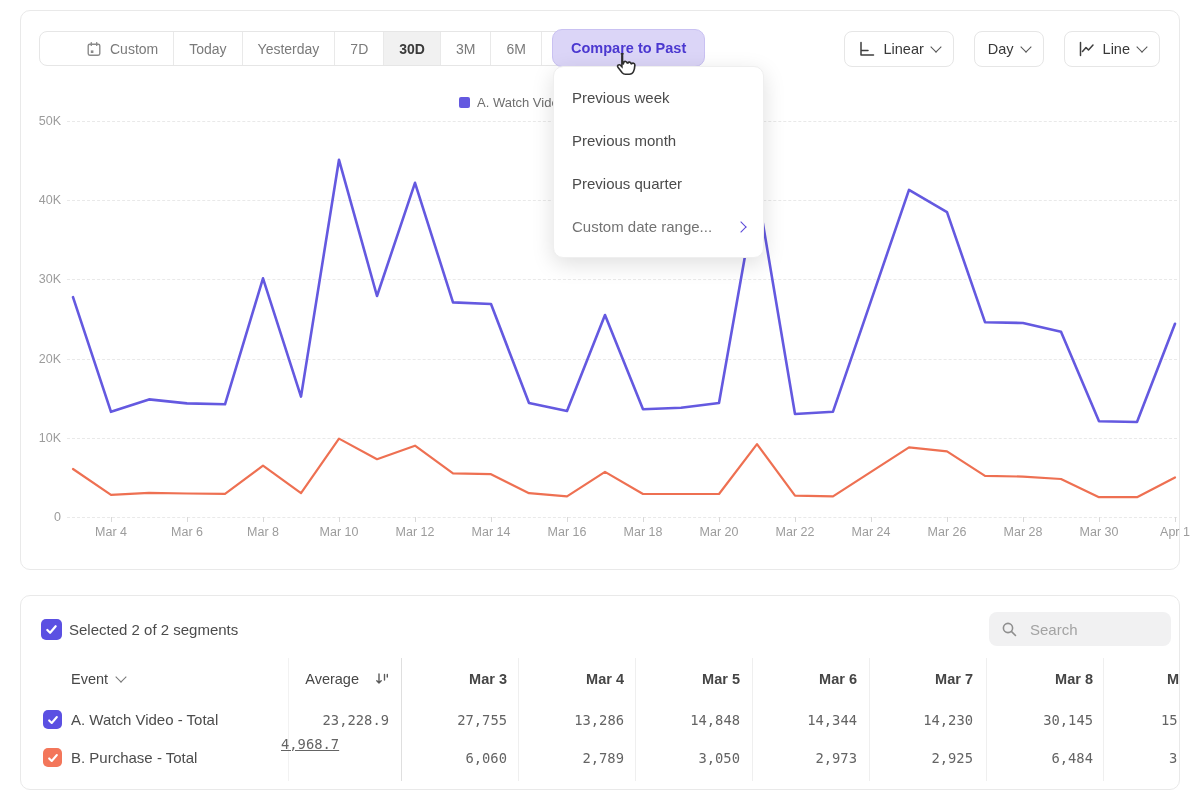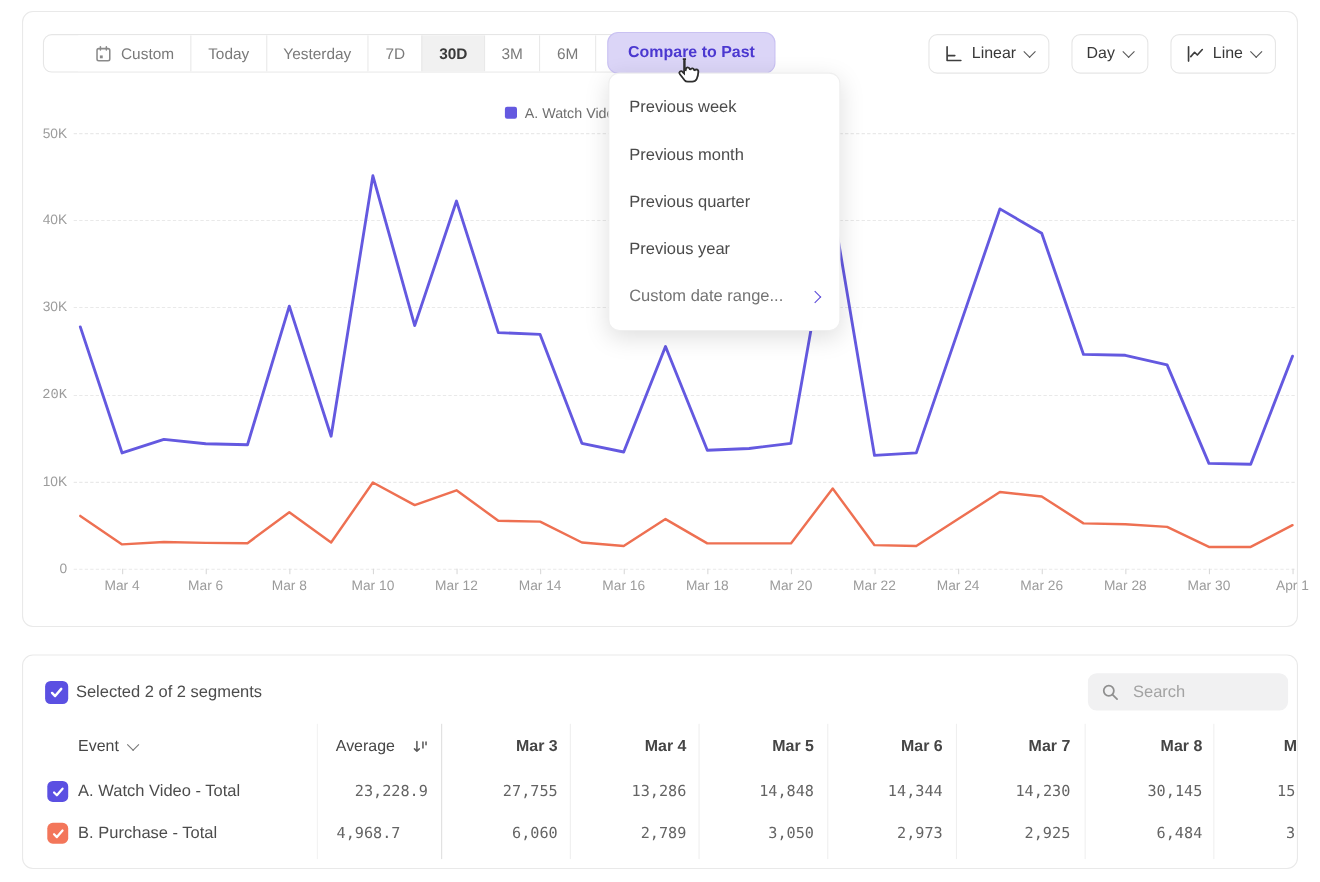--- a/index.html
+++ b/index.html
@@ -119,21 +119,21 @@
       <span class="chev"></span>
     </div>
   </div>
 
   <div id="chart-area">
       <div class="gridline" style="top: 506px;"></div>
       <div class="ylab" style="top: 499px;">0</div>
       <div class="gridline" style="top: 426.8px;"></div>
       <div class="ylab" style="top: 419.8px;">10K</div>
       <div class="gridline" style="top: 347.6px;"></div>
-      <div class="ylab" style="top: 340.6px; font-family: Liberation Mono, monospace;">20K</div>
+      <div class="ylab" style="top: 340.6px;">20K</div>
       <div class="gridline" style="top: 268.4px;"></div>
       <div class="ylab" style="top: 261.4px;">30K</div>
       <div class="gridline" style="top: 189.2px;"></div>
       <div class="ylab" style="top: 182.2px;">40K</div>
       <div class="gridline" style="top: 110px;"></div>
       <div class="ylab" style="top: 103px;">50K</div>
       <div class="xtick" style="left: 90px;"></div>
       <div class="xlab" style="left: 90px;">Mar 4</div>
       <div class="xtick" style="left: 166px;"></div>
       <div class="xlab" style="left: 166px;">Mar 6</div>
@@ -181,21 +181,20 @@
 </div>
 
 <div id="compare-btn">
   <span>Compare to Past</span>
 </div>
 <div id="compare-menu">
   <div id="menu-items">
       <div class="menu-item">Previous week</div>
       <div class="menu-item">Previous month</div>
       <div class="menu-item">Previous quarter</div>
-      <div class="menu-item">Previous year</div>
     </div>
   <div class="menu-item custom">
     <span>Custom date range...</span>
     <span class="chev right"></span>
   </div>
 </div>
 
 <svg id="cursor" width="26" height="28" viewBox="0 0 17 19">
   <path d="M5.6 1.2c.7 0 1.2.5 1.2 1.2v5.5l.6.1.2-.8c.2-.6.8-1 1.4-.8.5.1.8.5.9 1l.5.1c.2-.4.7-.7 1.2-.6.5.1.9.5 1 1l.4.1c.2-.3.6-.5 1-.5.7.1 1.2.7 1.2 1.4-.1 2-.4 3.3-1 4.5-.5 1-1.6 1.7-2.8 1.7H8.7c-.8 0-1.6-.4-2.1-1l-2.9-3.7c-.4-.5-.3-1.1.1-1.5.5-.4 1.2-.4 1.6.1l1 1V2.4c0-.7.5-1.2 1.2-1.2z" fill="#fff" stroke="#2e2e2e" stroke-width="1.1"></path>
 </svg>
@@ -265,21 +264,21 @@
       <div class="td-num" style="left: 611px; top: 116px; width: 108px; text-align: right;">14,848</div>
       <div class="td-num" style="left: 728px; top: 116px; width: 108px; text-align: right;">14,344</div>
       <div class="td-num" style="left: 844px; top: 116px; width: 108px; text-align: right;">14,230</div>
       <div class="td-num" style="left: 964px; top: 116px; width: 108px; text-align: right;">30,145</div>
       <div class="checkbox" style="left: 22px; top: 152px; width: 19px; height: 19px; background: rgb(243, 118, 90);">
         <svg width="12" height="12" viewBox="0 0 14 14" fill="none" stroke="#fff" stroke-width="2.4" stroke-linecap="round" stroke-linejoin="round">
           <path d="M2.5 7.5 L5.5 10.5 L11.5 3.5"></path>
         </svg>
       </div>
       <div class="row-label" style="top: 153px;">B. Purchase - Total</div>
-      <div class="td-num" style="left: 260px; top: 154px; width: 108px; text-align: center;">4,968.7</div>
+      <div class="td-num" style="left: 260px; top: 140px; width: 108px; text-align: left; text-decoration: underline;">4,968.7</div>
       <div class="td-num" style="left: 378px; top: 154px; width: 108px; text-align: right;">6,060</div>
       <div class="td-num" style="left: 495px; top: 154px; width: 108px; text-align: right;">2,789</div>
       <div class="td-num" style="left: 611px; top: 154px; width: 108px; text-align: right;">3,050</div>
       <div class="td-num" style="left: 728px; top: 154px; width: 108px; text-align: right;">2,973</div>
       <div class="td-num" style="left: 844px; top: 154px; width: 108px; text-align: right;">2,925</div>
       <div class="td-num" style="left: 964px; top: 154px; width: 108px; text-align: right;">6,484</div>
       <div class="th date" style="left: 1146px; top: 75px;">M</div>
       <div class="td-num" style="left: 1140px; top: 116px;">15,</div>
       <div class="td-num" style="left: 1148px; top: 154px;">3,</div>
     </div>

